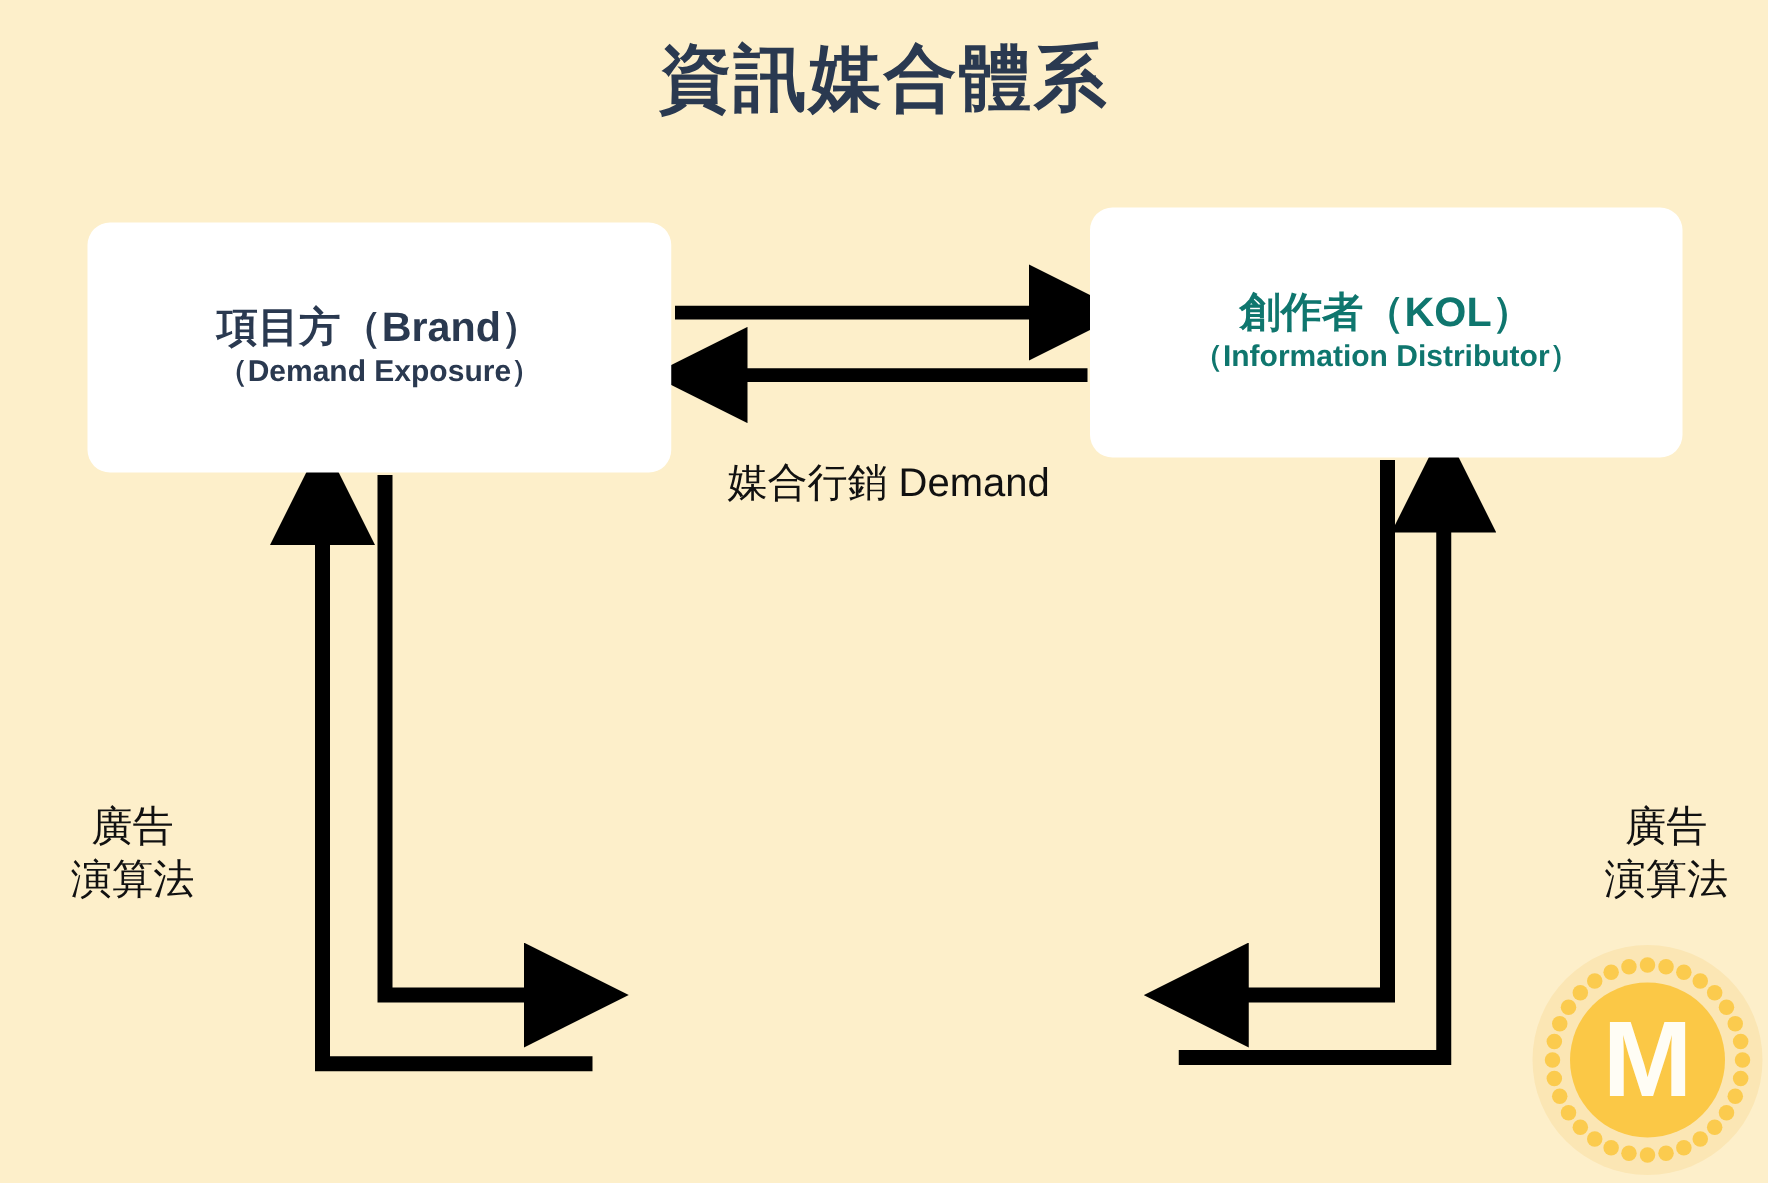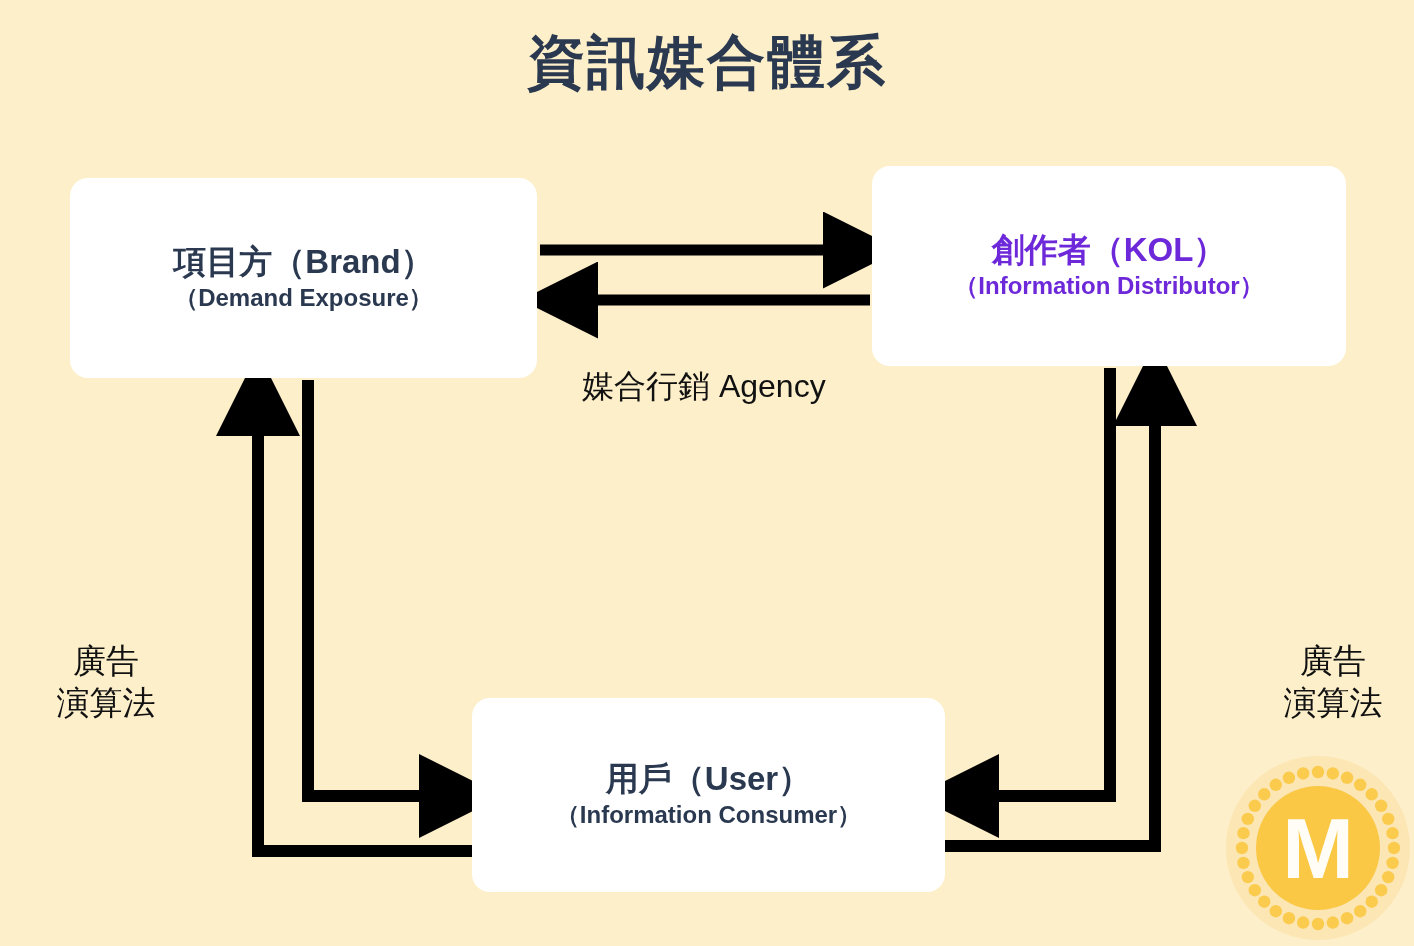--- a/index.html
+++ b/index.html
@@ -157,31 +157,27 @@
     <g>
       <path d="M 943,846 L 1155,846 L 1155,390" stroke="#000000" stroke-width="12" fill="none" stroke-linejoin="miter" marker-end="url(#ah)"></path>
     </g>
   </svg>
 
   <div class="node" id="node-brand" style="background: rgb(255, 255, 255); color: rgb(42, 57, 80);">
     <div class="l1">項目方（Brand）</div>
     <div class="l2">（Demand Exposure）</div>
   </div>
 
-  <div class="node" id="node-kol" style="background: rgb(255, 255, 255); color: #6d28d9;">
+  <div class="node" id="node-kol" style="background: rgb(255, 255, 255); color: #0f766e;">
     <div class="l1">創作者（KOL）</div>
     <div class="l2">（Information Distributor）</div>
   </div>
 
-  <div class="node" id="node-user" style="background: rgb(255, 255, 255); color: rgb(42, 57, 80);">
-    <div class="l1">用戶（User）</div>
-    <div class="l2">（Information Consumer）</div>
-  </div>
-
-  <div class="free-label" id="label-agency">媒合行銷 Agency</div>
+
+  <div class="free-label" id="label-agency">媒合行銷 Demand</div>
 
   <div class="free-label" id="label-ads-left">
     <div>廣告</div>
     <div>演算法</div>
   </div>
 
   <div class="free-label" id="label-ads-right">
     <div>廣告</div>
     <div>演算法</div>
   </div>

